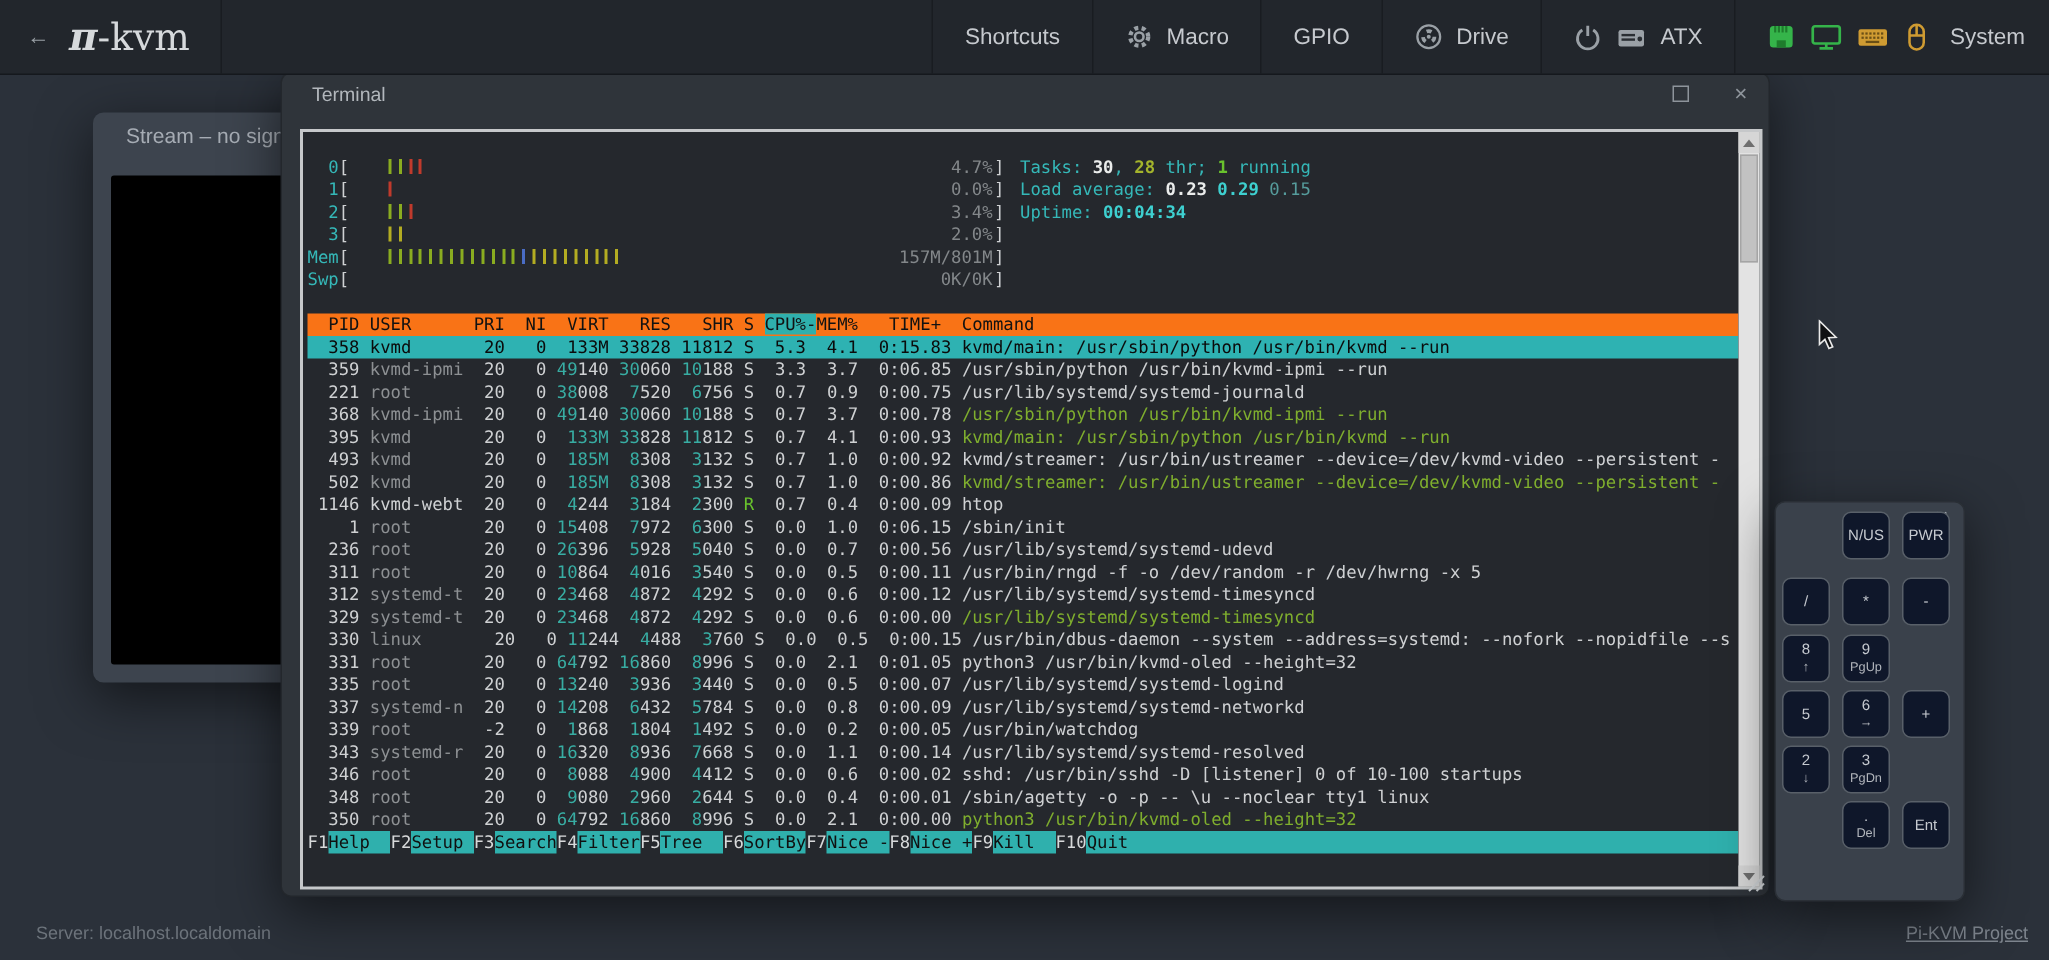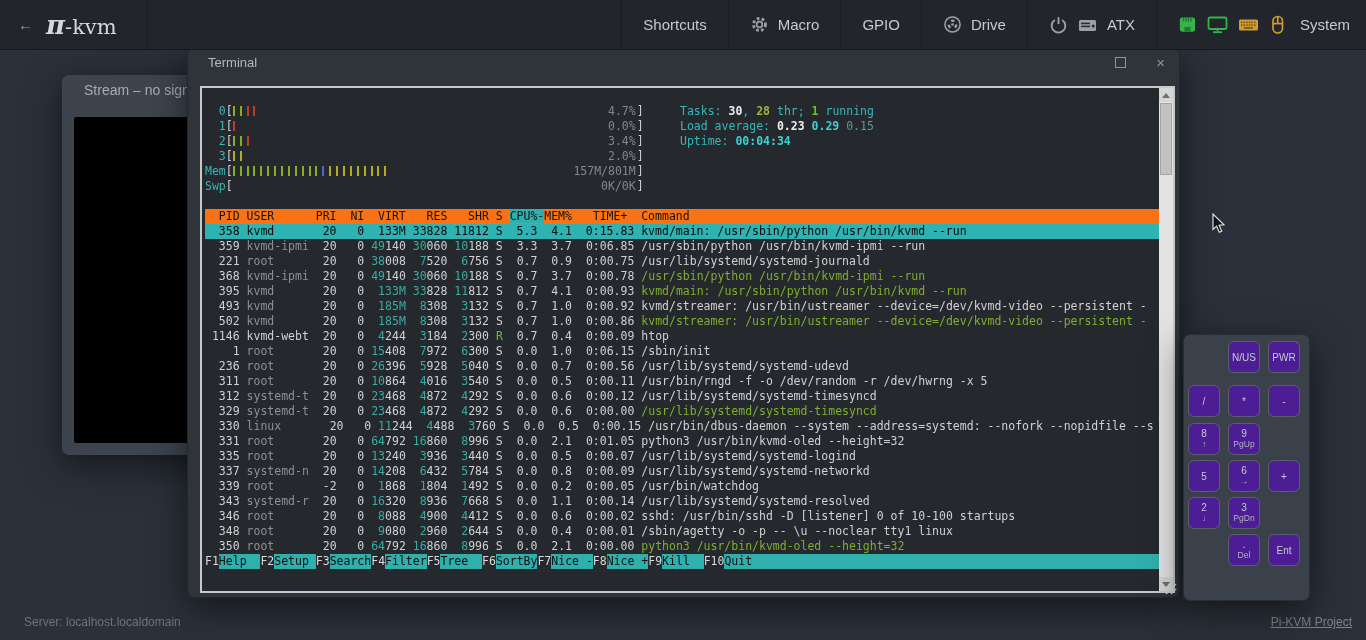--- a/index.html
+++ b/index.html
@@ -7,21 +7,21 @@
   body { background:#2b313a; font-family:"Liberation Sans", sans-serif; position:relative; }
 
   
   .navbar { position:absolute; left:0; top:0; width:1366px; height:50px; background:#22262c;
             display:flex; align-items:stretch; border-bottom:1px solid #15181d; z-index:5; }
   .logo-block { width:148px; display:flex; align-items:center; gap:13px; padding-left:18px;
                 border-right:1px solid #191c21; }
   .back-arrow { color:#9aa0a6; font-size:15px; cursor:default; }
   .logo { color:#d6d9dc; font-family:"DejaVu Serif", serif; white-space:nowrap; }
   .logo .pi { font-size:26px; font-weight:bold; font-style:italic; }
-  .logo .suffix { font-size:21px; }
+  .logo .suffix { font-size:25px; }
   .nav { display:flex; margin-left:auto; height:100%; }
   .nav-item { display:flex; align-items:center; gap:9px; padding:0 21px;
               border-left:1px solid #191c21; color:#c6c9ce; font-size:15px; cursor:default; }
   .nav-item svg { display:block; }
   .nav-item.system { gap:10px; padding-right:16px; }
   .sys-label { margin-left:4px; }
 
   
   .window { position:absolute; border-radius:7px; box-shadow:0 10px 36px rgba(0,0,0,.55); }
 
@@ -47,21 +47,21 @@
   .cy  { color:#35b8b8; }
   .wb  { color:#eaeceb; font-weight:bold; }
   .ob  { color:#a4b42c; font-weight:bold; }
   .gb  { color:#69c22d; font-weight:bold; }
   .cb  { color:#3ed0d0; font-weight:bold; }
   .cd  { color:#569c9c; }
   .tl  { color:#38ada3; }
   .dim { color:#8d9093; }
   .grn { color:#7fae2e; }
   .run { color:#69c22d; }
-  .mfield { display:inline-block; width:404px; height:15px; position:relative; vertical-align:bottom; }
+  .mfield { display:inline-block; width:404px; height:15px; position:relative; vertical-align:bottom;margin-left:26px; }
   .bar { display:inline-block; width:2px; height:10px; margin:2px 4.9px 0 0; vertical-align:top; }
   .bar.g { background:#8aac20; } .bar.r { background:#c03a2c; }
   .bar.y { background:#b3ac22; } .bar.b { background:#4a6cc4; }
   .mval { position:absolute; right:1px; top:0; color:#83878a; }
   .tasks-info { position:absolute; left:478px; top:16px; }
   .hd { background:#f97316; color:#121212; }
   .hd .sort { background:#2fb0ad; }
   .sel { background:#2eb2b2; color:#0b0b0b; }
   .fbar { display:flex; height:15px; line-height:15px; font-family:inherit; }
   .fk-key { color:#d7d9da; white-space:pre; }
@@ -77,21 +77,21 @@
   .tri-down { width:0; height:0; border-left:4px solid transparent; border-right:4px solid transparent;
               border-top:5px solid #6f6f6f; }
   .sb-thumb { position:absolute; left:1px; top:15px; width:12px; height:72px; background:#c2c2c2;
               border:1px solid #a5a5a5; }
   .resize-grip { position:absolute; right:2px; bottom:2px; width:14px; height:14px; }
 
   .numpad-window { left:1183px; top:334px; width:127px; height:267px; background:#3a414b;
                    border:1px solid #2a2f36; z-index:3; }
   .np-header { height:24px; position:relative; }
   .np-close { position:absolute; right:10px; top:2px; color:#a7adb4; font-size:16px; cursor:default; }
-  .np-key { position:absolute; width:32px; height:32px; background:#4c1d95; border:1px solid #596069;
+  .np-key { position:absolute; width:32px; height:32px; background:#0f172a; border:1px solid #596069;
             border-radius:6px; color:#c6cad0; display:flex; flex-direction:column;
             align-items:center; justify-content:center; font-size:10px; line-height:11px; cursor:default; }
   .np-key .sub { font-size:8.5px; color:#b2b6bc; }
 
   
   .footer-server { position:absolute; left:24px; top:615px; font-size:12px; color:#6c737b; }
   .footer-link { position:absolute; right:14px; top:615px; font-size:12px; color:#7e858e;
                  text-decoration:underline; cursor:pointer; }
 
   .cursor { position:absolute; left:1212px; top:213px; z-index:9; }

